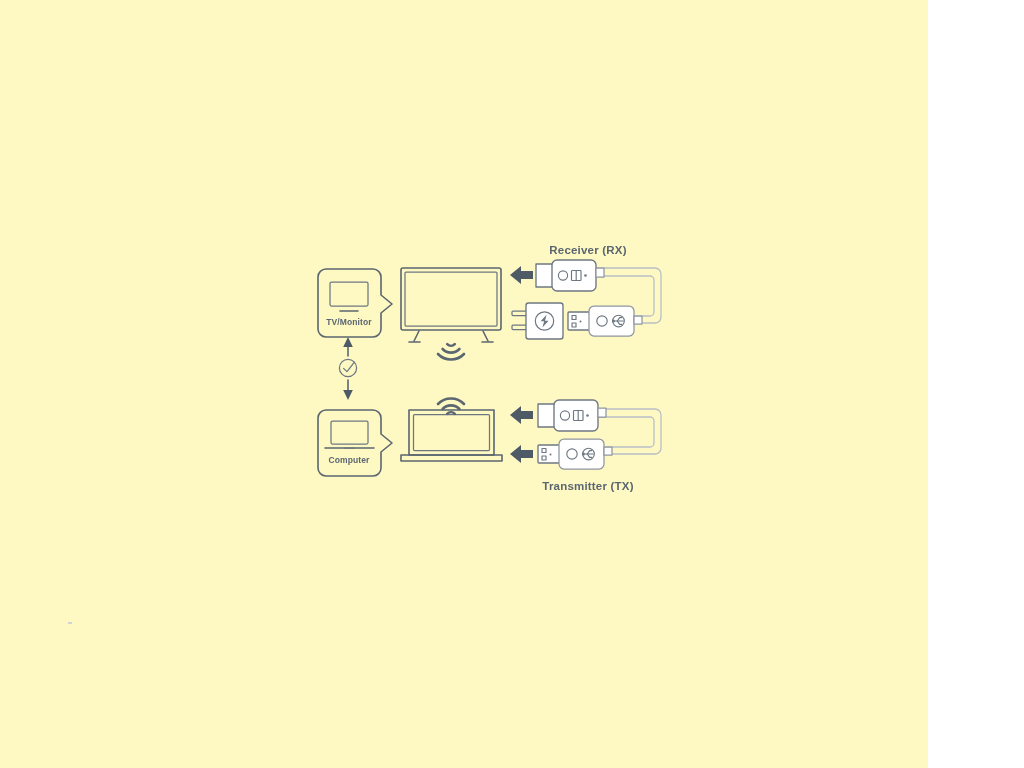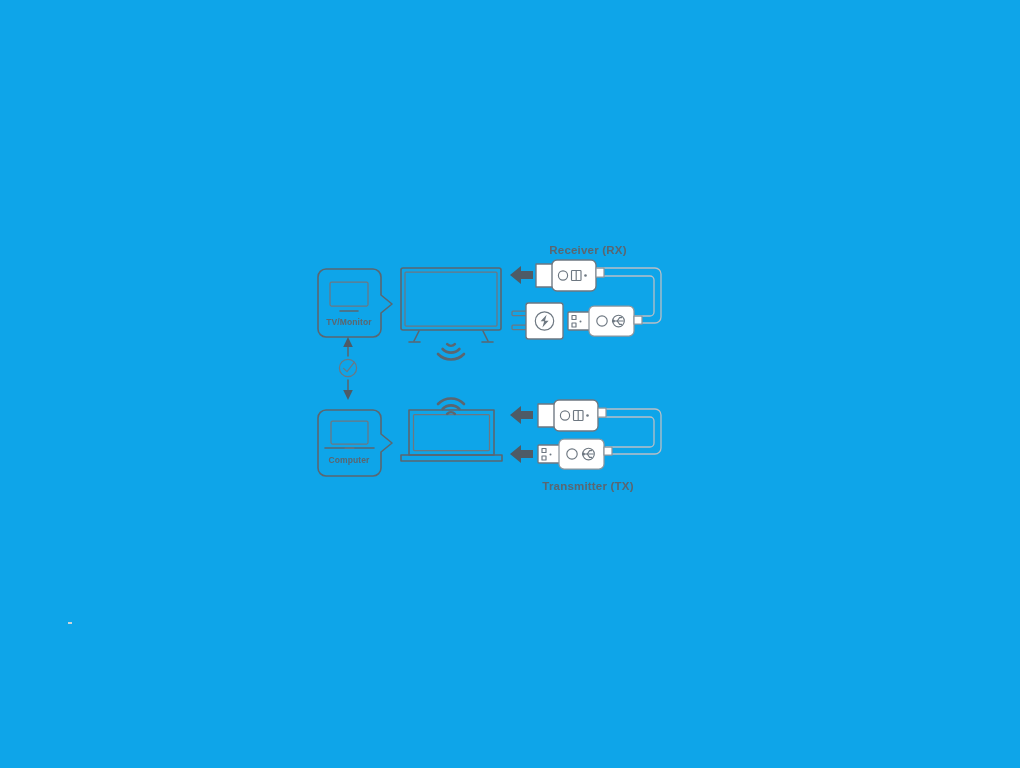--- a/index.html
+++ b/index.html
@@ -9,23 +9,23 @@
     background: #ffffff;
   }
   body {
     width: 1024px;
     height: 768px;
     overflow: hidden;
     font-family: "Liberation Sans", sans-serif;
   }
   #canvas {
     position: relative;
-    width: 1020px;
+    width: 928px;
     height: 768px;
-    background: #0ea5e9;
+    background: #fef9c3;
     text-decoration: underline;
   }
   #diagram-svg {
     position: absolute;
     left: 0;
     top: 0;
     width: 1024px;
     height: 768px;
     display: block;
   }

